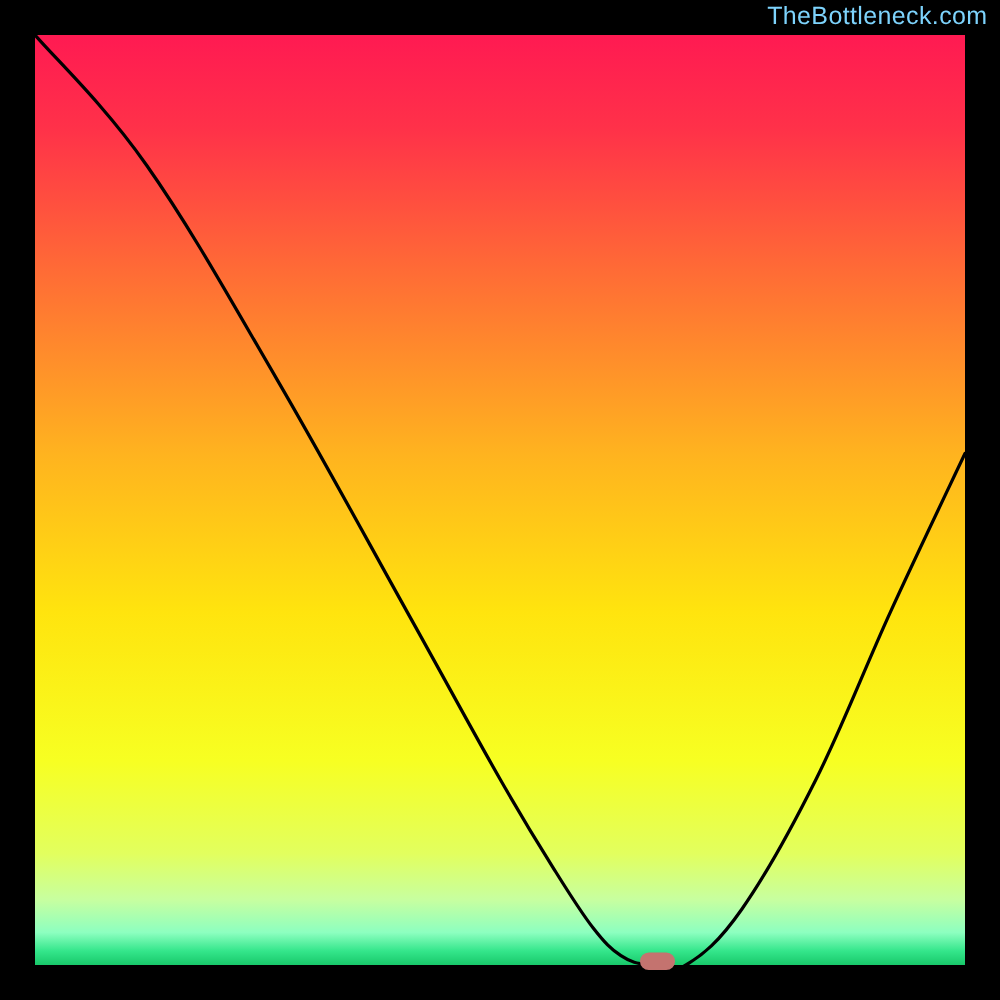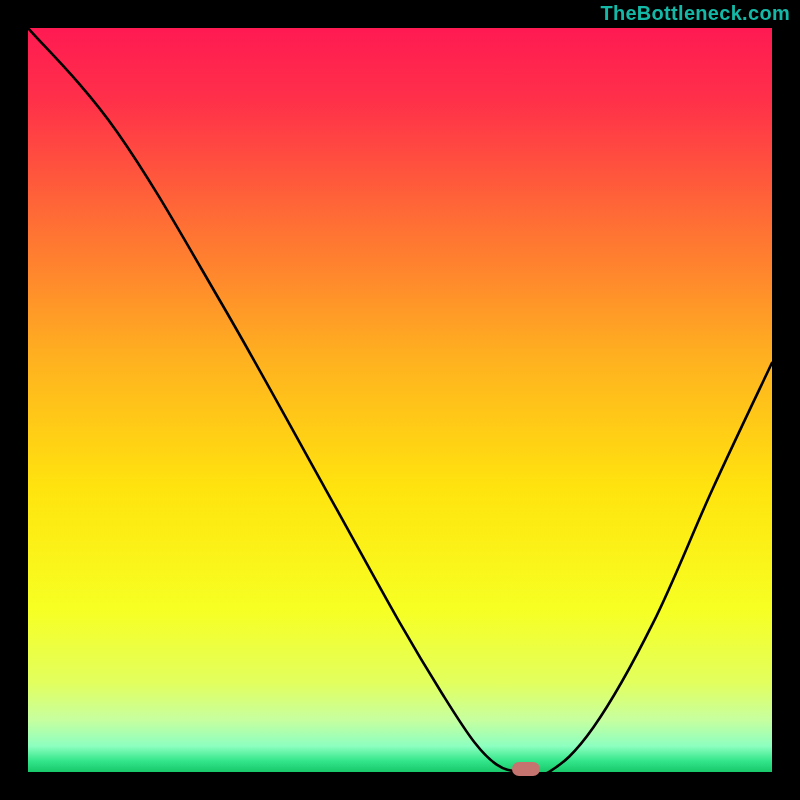--- a/index.html
+++ b/index.html
@@ -14,23 +14,23 @@
   .outer {
     position: relative;
     width: 800px;
     height: 800px;
     background: #000;
   }
   .watermark {
     position: absolute;
     top: 2px;
     right: 10px;
-    color: #14b8a6;
+    color: #7dd3fc;
     font-size: 20px;
-    font-weight: 700;
+    font-weight: 400;
     letter-spacing: 0.3px;
     user-select: none;
   }
   .plot {
     position: absolute;
     left: 28px;
     top: 28px;
     width: 744px;
     height: 744px;
   }

